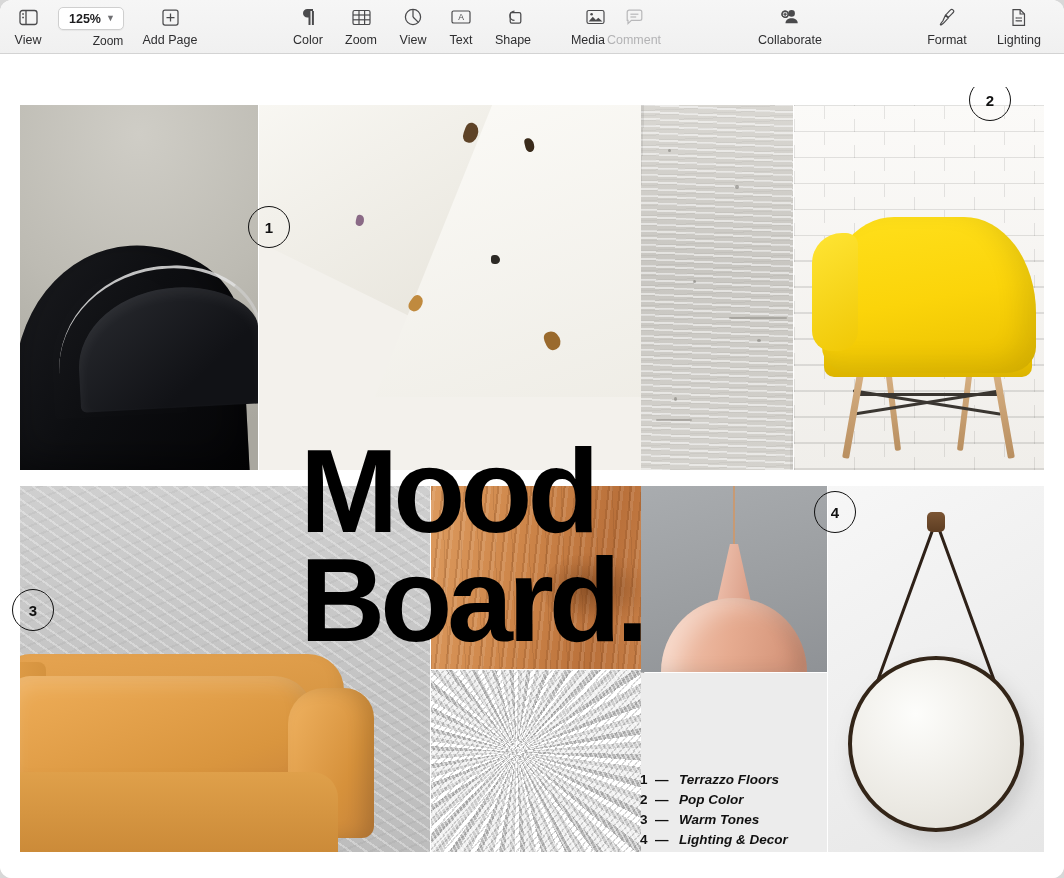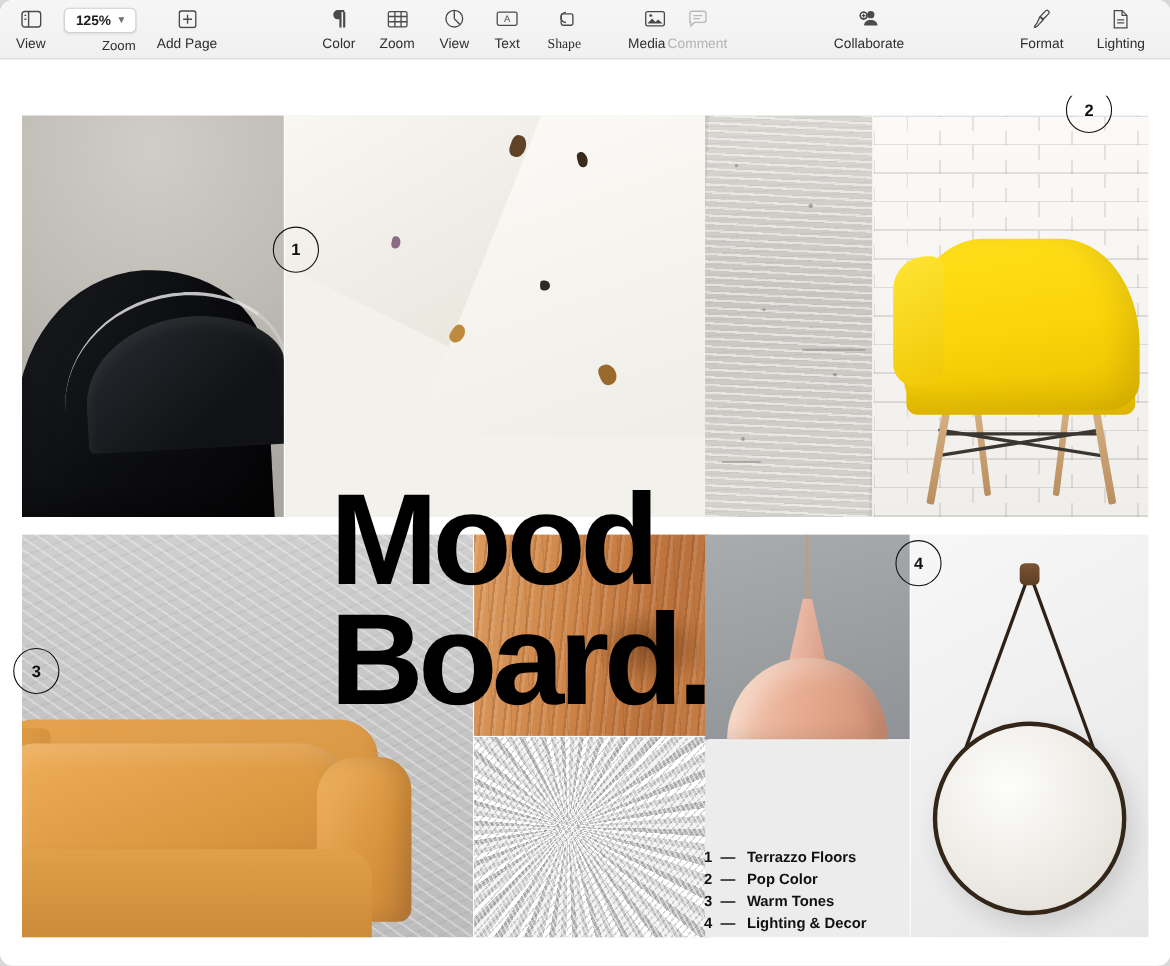--- a/index.html
+++ b/index.html
@@ -339,21 +339,21 @@
     font-size:15px; font-weight:bold; color:#111;
   }
 
   
   .legend{
     position:absolute; left:640px; top:685px; width:200px;
   }
   .lg-row{ display:flex; align-items:baseline; font-size:13.5px; font-weight:bold; color:#111; margin-bottom:5px; }
   .lg-num{ width:15px; }
   .lg-dash{ width:24px; }
-  .lg-txt{ white-space:nowrap; }
+  .lg-txt{ white-space:nowrap;font-style:italic; }
 </style>
 </head>
 <body>
 
 <div class="window">
 
 
   <div class="toolbar">
 
     <div class="tb-item" style="left:28px;">
@@ -421,21 +421,21 @@
     <div class="tb-item" style="left:461px;">
       <span class="tb-glyph">
         <svg width="20" height="16" viewBox="0 0 20 16" fill="none" stroke="currentColor" stroke-width="1.2">
           <rect x="1" y="2" width="18" height="12" rx="1.6"></rect>
           <text x="10" y="11.4" font-size="8.6" text-anchor="middle" fill="currentColor" stroke="none" font-family="Liberation Sans, sans-serif">A</text>
         </svg>
       </span>
       <span class="tb-label">Text</span>
     </div>
 
-    <div class="tb-item" style="left:513px;font-family:Liberation Serif, serif;">
+    <div class="tb-item" style="left:513px;">
       <span class="tb-glyph">
         <svg width="19" height="18" viewBox="0 0 19 18" fill="none" stroke="currentColor" stroke-width="1.25">
           <path d="M10.5 3.2a4.6 4.6 0 1 0 0 9.2"></path>
           <rect x="6.2" y="4.6" width="10.6" height="10.4" rx="1.6"></rect>
         </svg>
       </span>
       <span class="tb-label">Shape</span>
     </div>
 
     <div class="tb-item" style="left:568px;align-items:flex-end;">

